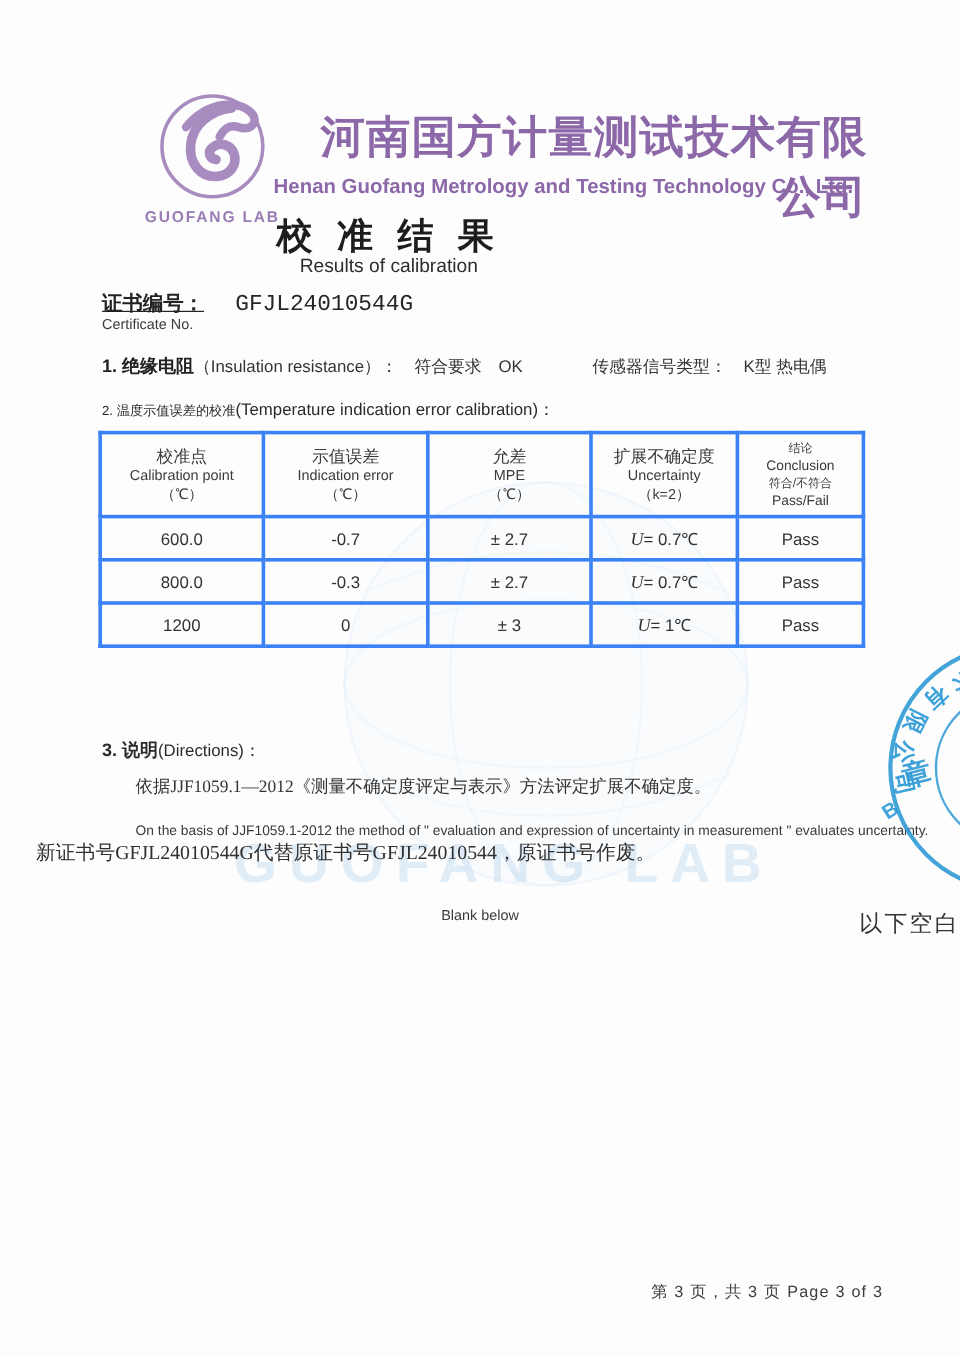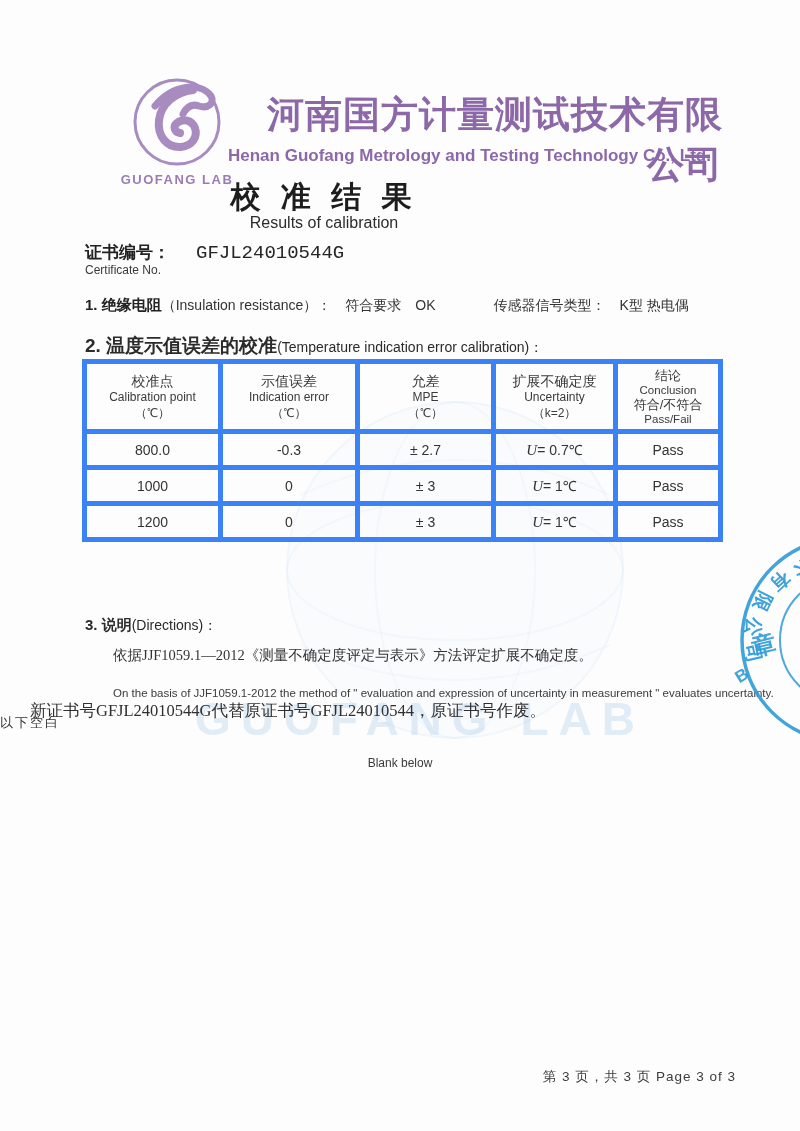--- a/index.html
+++ b/index.html
@@ -36,69 +36,69 @@
   }
   .title-cn {
     position: absolute; left: 0; top: 177px; width: 648px; text-align: center;
     font-size: 30px; font-weight: bold; letter-spacing: 6px; color: #1d1d1d;
   }
   .title-en {
     position: absolute; left: 0; top: 214px; width: 648px; text-align: center;
     font-size: 16px; color: #2c2c2c;
   }
   
-  .cert-label-cn { position: absolute; left: 85px; top: 241px; font-size: 17px; font-weight: bold; color: #222; }
+  .cert-label-cn { position: absolute; left: 85px; top: 241px; font-size: 17px; font-weight: bold; color: #222; text-decoration: underline; }
   .cert-label-en { position: absolute; left: 85px; top: 263px; font-size: 12px; color: #3a3a3a; }
   .cert-number {
     position: absolute; left: 196px; top: 242px;
     font-family: "Liberation Mono", monospace; font-size: 19px; color: #262626;
   }
   
   .sec1 { position: absolute; left: 85px; top: 296px; font-size: 14px; color: #333; }
   .sec1 .cn-bold { font-size: 15px; font-weight: bold; color: #222; }
   .sec1 .gap-sm { display: inline-block; width: 14px; }
   .sec1 .gap-lg { display: inline-block; width: 58px; }
   .sec2 { position: absolute; left: 85px; top: 333px; font-size: 14px; color: #2b2b2b; }
-  .sec2 .cn-bold { font-size: 19px; font-weight: bold; }
+  .sec2 .cn-bold { font-size: 11px; font-weight: normal; }
   
   table.cal {
     position: absolute; left: 82px; top: 359px;
     border-collapse: collapse; table-layout: fixed;
     border: 2px solid #252525;
   }
   table.cal td {
-    border: 5px solid #3b82f6; text-align: center; vertical-align: middle;
+    border: 3px solid #3b82f6; text-align: center; vertical-align: middle;
     font-size: 14px; color: #333; padding: 0 2px;
   }
   table.cal tr.hdr td { height: 70px; }
   table.cal tr.data td { height: 36px; }
   .h-cn { font-size: 14px; color: #3a3a3a; line-height: 17px; }
   .h-en { font-size: 12px; color: #3a3a3a; line-height: 15px; }
   .h-unit { font-size: 12px; color: #3a3a3a; line-height: 16px; }
-  .h-cn4 { font-size: 13px; line-height: 15px; }
+  .h-cn4 { font-size: 10px; line-height: 15px; }
   .h-en4 { font-size: 11.5px; line-height: 14px; }
   .u-it { font-style: italic; font-family: "Liberation Serif", serif; font-size: 15px; }
   
   .sec3 { position: absolute; left: 85px; top: 616px; font-size: 14px; color: #2b2b2b; }
   .sec3 .cn-bold { font-size: 15px; font-weight: bold; }
   .sec3-line-cn {
     position: absolute; left: 113px; top: 646px;
     font-family: "Liberation Serif", serif; font-size: 14.5px; color: #333;
   }
   .sec3-line-en {
     position: absolute; left: 113px; top: 667px;
     font-size: 11.5px; color: #3a3a3a; margin-top: 20px;
   }
   .note-line {
     position: absolute; left: 30px; top: 700px;
     font-family: "Liberation Serif", serif; font-size: 16.5px; color: #2f2f2f;
   }
   .blank-cn {
-    position: absolute; left: 0; top: 714px; width: 800px; text-align: left;
-    font-family: "Liberation Serif", serif; font-size: 13px; color: #333; letter-spacing: 2px;
+    position: absolute; left: 0; top: 757px; width: 800px; text-align: right;
+    font-family: "Liberation Serif", serif; font-size: 19px; color: #333; letter-spacing: 2px;
   }
   .blank-en {
     position: absolute; left: 0; top: 756px; width: 800px; text-align: center;
     font-size: 12px; color: #3a3a3a;
   }
   
   .stamp { position: absolute; left: 726px; top: 548px; z-index: 2; }
   
   .footer {
     position: absolute; right: 64px; top: 1068px;
@@ -181,31 +181,31 @@
           <div class="h-unit">（k=2）</div>
         </td>
         <td>
           <div class="h-cn h-cn4">结论</div>
           <div class="h-en h-en4">Conclusion</div>
           <div class="h-cn h-cn4">符合/不符合</div>
           <div class="h-en h-en4">Pass/Fail</div>
         </td>
       </tr>
       <tr class="data">
+        <td>600.0</td>
+        <td>-0.7</td>
+        <td>± 2.7</td>
+        <td><span class="u-it">U</span><span>= 0.7℃</span></td>
+        <td>Pass</td>
+      </tr>
+      <tr class="data">
         <td>800.0</td>
         <td>-0.3</td>
         <td>± 2.7</td>
         <td><span class="u-it">U</span><span>= 0.7℃</span></td>
-        <td>Pass</td>
-      </tr>
-      <tr class="data">
-        <td>1000</td>
-        <td>0</td>
-        <td>± 3</td>
-        <td><span class="u-it">U</span><span>= 1℃</span></td>
         <td>Pass</td>
       </tr>
       <tr class="data">
         <td>1200</td>
         <td>0</td>
         <td>± 3</td>
         <td><span class="u-it">U</span><span>= 1℃</span></td>
         <td>Pass</td>
       </tr>
     </tbody>

